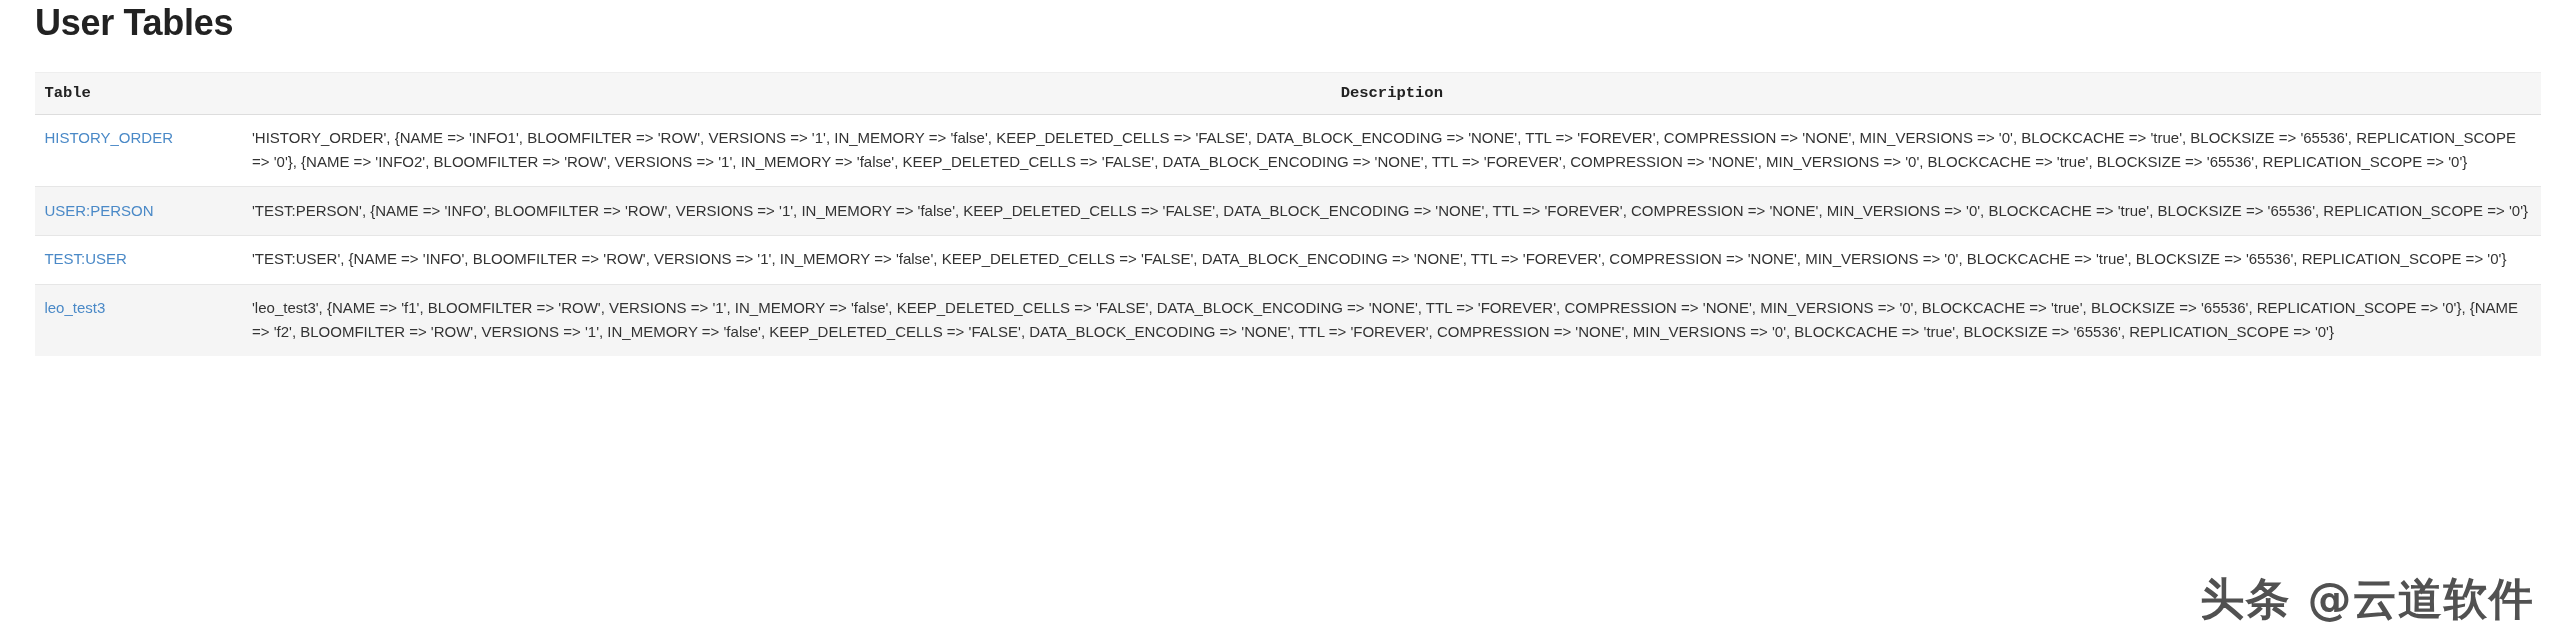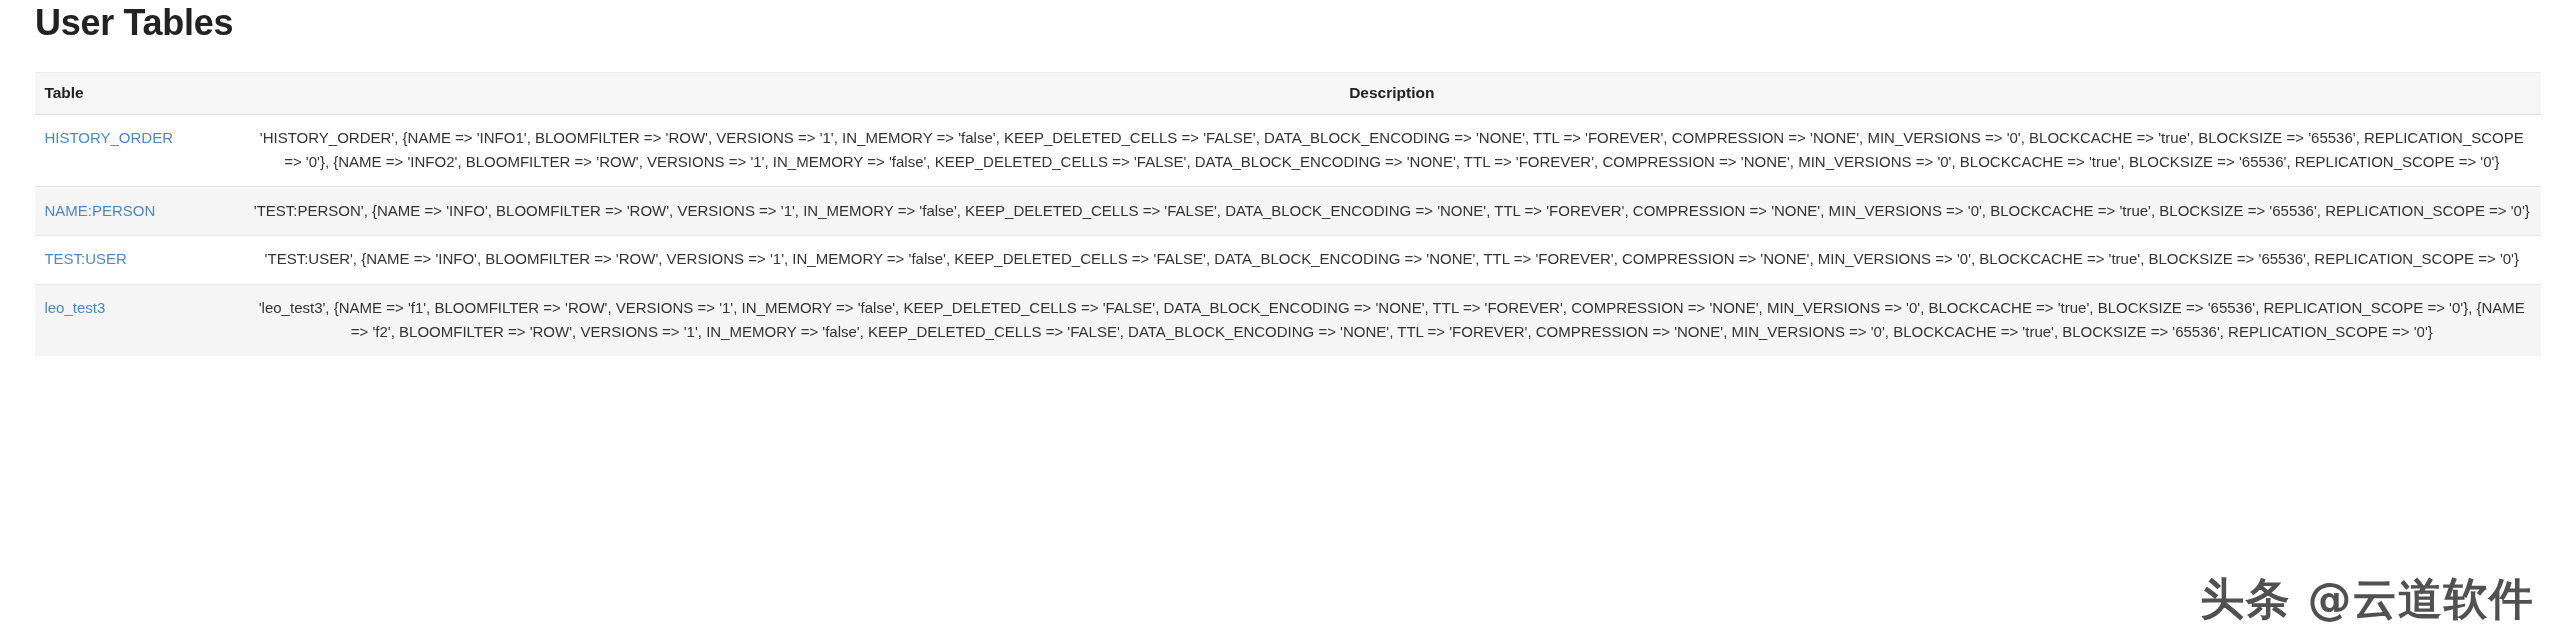--- a/index.html
+++ b/index.html
@@ -63,20 +63,21 @@
   table.user-tables thead th {
     text-align: left;
     font-weight: bold;
     font-size: 15.5px;
     color: #222222;
     background: #f6f6f6;
     padding: 11.4px 9.4px 11.4px 9.4px;
     border-bottom: 1.3px solid #dddddd;
     vertical-align: bottom;
     white-space: nowrap;
+    font-family: Liberation Mono, monospace;
   }
   table.user-tables thead th.th-table { padding-left: 9.4px; }
   table.user-tables thead th.th-desc  { padding-left: 12px; text-align: center; }
 
   table.user-tables tbody td {
     padding: 11.4px 9.4px 12.8px 9.4px;
     vertical-align: top;
     border-top: 0.7px solid #e6e6e6;
     line-height: 1.58;
     color: #333333;
@@ -94,21 +95,20 @@
   a.table-link {
     color: #4a89c7;
     text-decoration: none;
     font-size: 15px;
     white-space: nowrap;
   }
 
   .desc-text {
     display: block;
     white-space: normal;
-    text-align: center;
   }
 
   
   .watermark {
     position: absolute;
     right: 42px;
     bottom: 4px;
     font-size: 44px;
     font-weight: bold;
     color: #2b2b2b;
@@ -146,21 +146,21 @@
         <td class="cell-name">
           <a class="table-link" href="#">HISTORY_ORDER</a>
         </td>
         <td class="cell-desc">
           <span class="desc-text">'HISTORY_ORDER', {NAME =&gt; 'INFO1', BLOOMFILTER =&gt; 'ROW', VERSIONS =&gt; '1', IN_MEMORY =&gt; 'false', KEEP_DELETED_CELLS =&gt; 'FALSE', DATA_BLOCK_ENCODING =&gt; 'NONE', TTL =&gt; 'FOREVER', COMPRESSION =&gt; 'NONE', MIN_VERSIONS =&gt; '0', BLOCKCACHE =&gt; 'true', BLOCKSIZE =&gt; '65536', REPLICATION_SCOPE =&gt; '0'}, {NAME =&gt; 'INFO2', BLOOMFILTER =&gt; 'ROW', VERSIONS =&gt; '1', IN_MEMORY =&gt; 'false', KEEP_DELETED_CELLS =&gt; 'FALSE', DATA_BLOCK_ENCODING =&gt; 'NONE', TTL =&gt; 'FOREVER', COMPRESSION =&gt; 'NONE', MIN_VERSIONS =&gt; '0', BLOCKCACHE =&gt; 'true', BLOCKSIZE =&gt; '65536', REPLICATION_SCOPE =&gt; '0'}</span>
         </td>
       </tr>
 
       <tr class="stripe">
         <td class="cell-name">
-          <a class="table-link" href="#">NAME:PERSON</a>
+          <a class="table-link" href="#">USER:PERSON</a>
         </td>
         <td class="cell-desc">
           <span class="desc-text">'TEST:PERSON', {NAME =&gt; 'INFO', BLOOMFILTER =&gt; 'ROW', VERSIONS =&gt; '1', IN_MEMORY =&gt; 'false', KEEP_DELETED_CELLS =&gt; 'FALSE', DATA_BLOCK_ENCODING =&gt; 'NONE', TTL =&gt; 'FOREVER', COMPRESSION =&gt; 'NONE', MIN_VERSIONS =&gt; '0', BLOCKCACHE =&gt; 'true', BLOCKSIZE =&gt; '65536', REPLICATION_SCOPE =&gt; '0'}</span>
         </td>
       </tr>
 
       <tr class="plain">
         <td class="cell-name">
           <a class="table-link" href="#">TEST:USER</a>
         </td>

